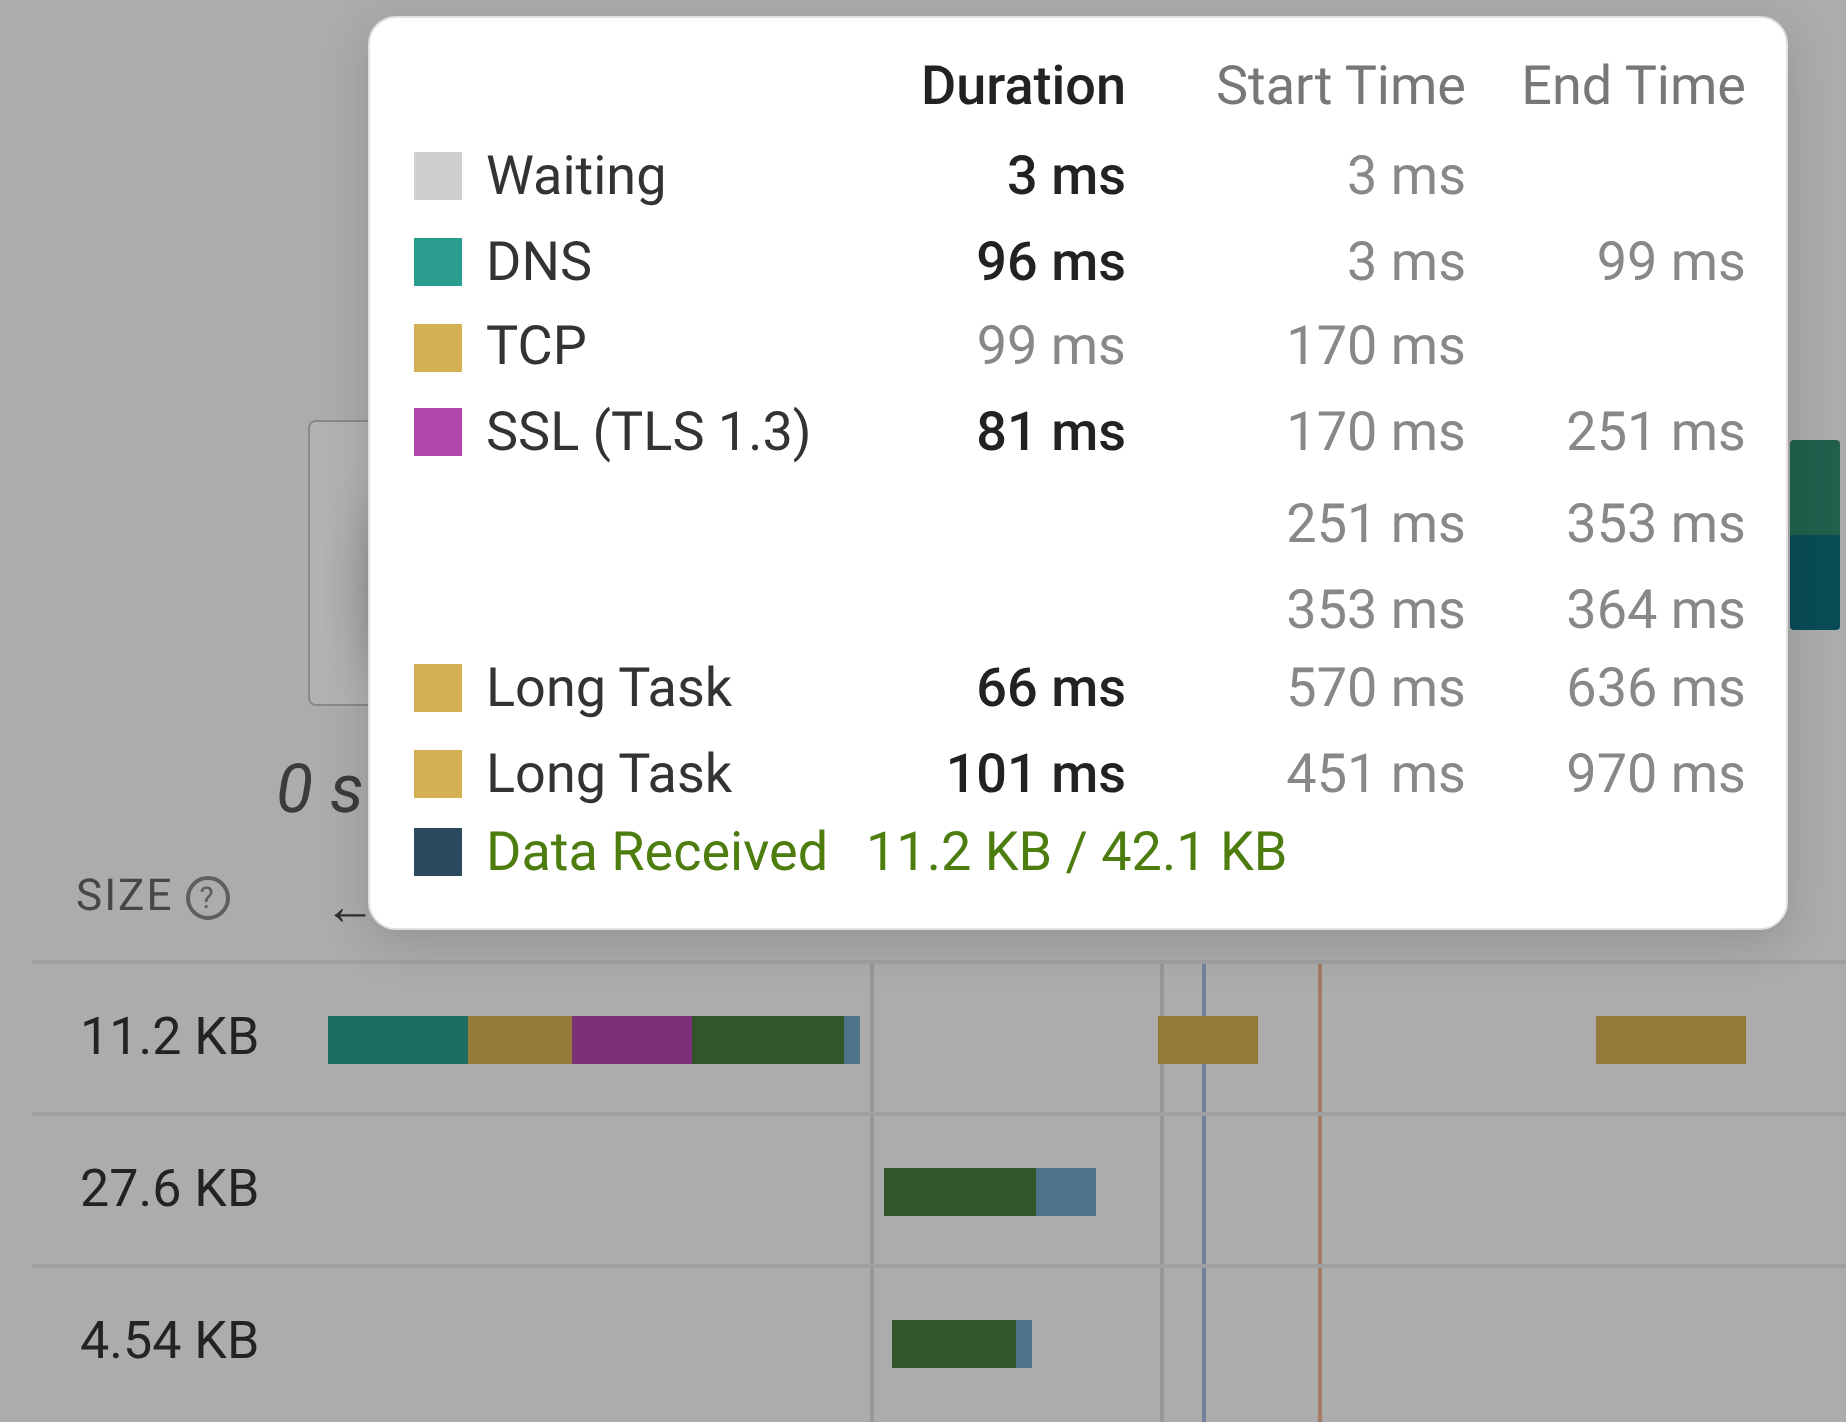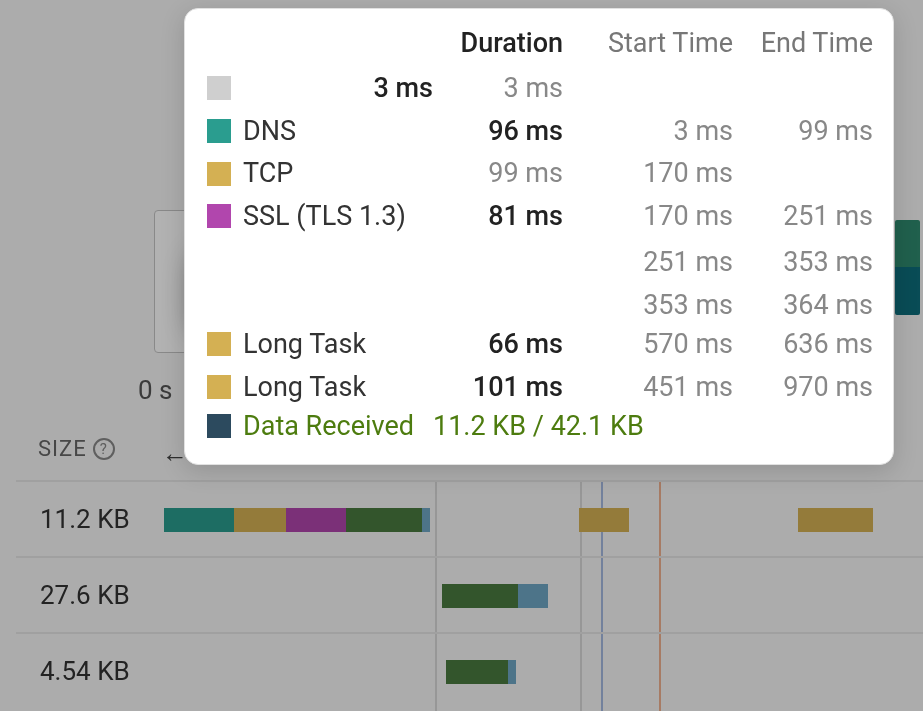--- a/index.html
+++ b/index.html
@@ -39,22 +39,23 @@
       top: 220px;
       width: 25px;
       height: 95px;
       background: linear-gradient(180deg,#2e8a6f 0%, #2e8a6f 50%, #0e6e7c 50%, #0e6e7c 100%);
       border-radius: 2px;
     }
     .time-zero {
       position: absolute;
       left: 138px;
       top: 375px;
-      font-size: 26px;
+      font-size: 34px;
       color: #555;
+      font-style: italic;
     }
     .size-label {
       position: absolute;
       left: 38px;
       top: 436px;
       font-size: 22px;
       color: #666;
       letter-spacing: 1px;
       display: flex;
       align-items: center;
@@ -276,20 +277,21 @@
 <div class="tooltip">
   <div class="tt-header">
     <div class="col-label"></div>
     <div class="col-dur">Duration</div>
     <div class="col-start">Start Time</div>
     <div class="col-end">End Time</div>
   </div>
   <div id="tt-rows">
       <div class="tt-row">
         <div class="swatch c-waiting"></div>
+        <div class="name">Waiting</div>
         <div class="dur">3 ms</div>
         <div class="end">3 ms</div>
       </div>
       <div class="tt-row">
         <div class="swatch c-dns"></div>
         <div class="name">DNS</div>
         <div class="dur">96 ms</div>
         <div class="start">3 ms</div>
         <div class="end">99 ms</div>
       </div>

